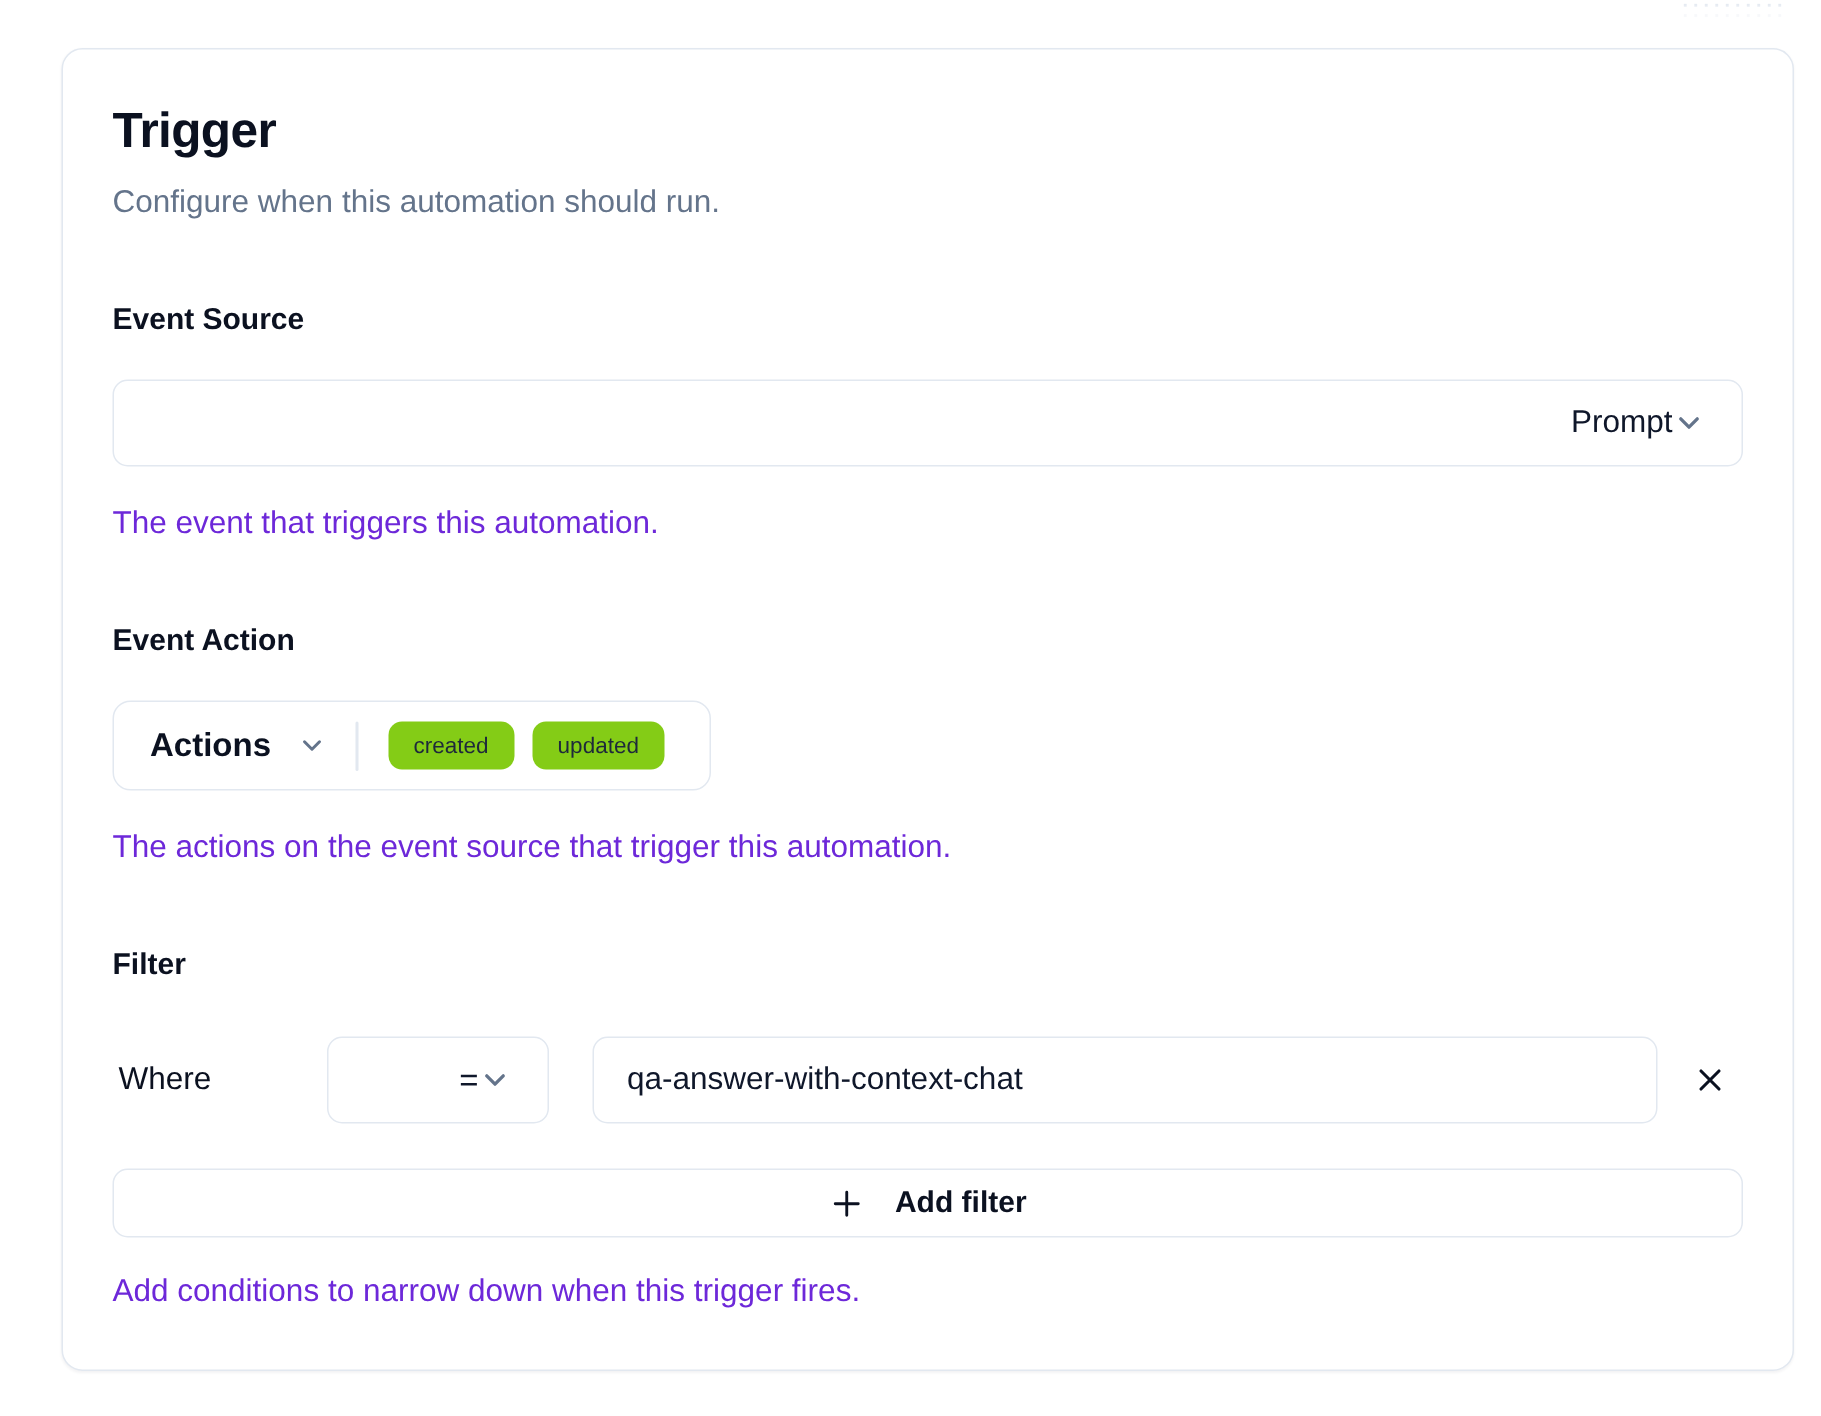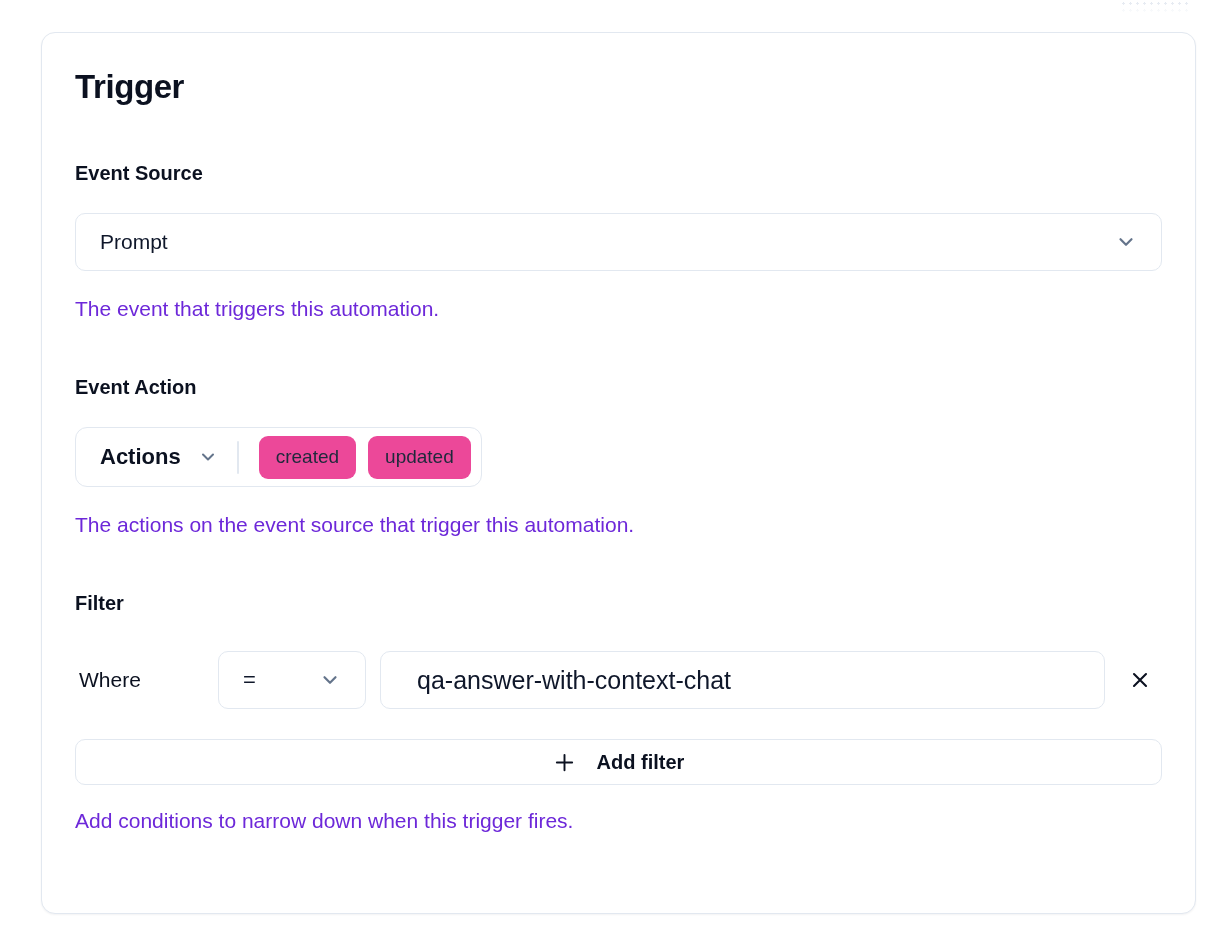--- a/index.html
+++ b/index.html
@@ -73,40 +73,40 @@
   }
 
   .select {
     margin-top: 28px;
     height: 58px;
     border: 1px solid #e2e8f0;
     border-radius: 10px;
     background: #ffffff;
     display: flex;
     align-items: center;
-    justify-content: space-between;
+    justify-content: flex-end;
     padding: 16px 24px;
     font-size: 21px;
     color: #0f172a;
     cursor: pointer;
   }
   .select.full { width: 100%; }
   .select .value { font-weight: 500; }
 
   .chevron { flex: 0 0 auto; display: block; }
 
   .actions-control {
     margin-top: 28px;
     display: inline-flex;
     align-items: center;
     height: 60px;
     border: 1px solid #e2e8f0;
     border-radius: 12px;
     background: #ffffff;
-    padding: 0 10px 0 24px;
+    padding: 0 30px 0 24px;
   }
   .actions-trigger {
     display: inline-flex;
     align-items: center;
     gap: 17px;
     background: none;
     border: none;
     padding: 0;
     font-family: inherit;
     font-size: 22px;
@@ -117,25 +117,25 @@
   .v-divider {
     width: 2px;
     height: 33px;
     background: #e2e8f0;
     margin: 0 20px 0 19px;
     border-radius: 1px;
   }
   .chip {
     display: inline-flex;
     align-items: center;
-    height: 43px;
+    height: 32px;
     padding: 0 17px;
-    background: #ec4899;
+    background: #84cc16;
     border-radius: 9px;
-    font-size: 19px;
+    font-size: 15px;
     color: #1e293b;
     cursor: pointer;
   }
   .chip + .chip { margin-left: 12px; }
 
   .filter-row {
     margin-top: 36px;
     display: flex;
     align-items: center;
   }
@@ -153,27 +153,27 @@
   .select.op-select {
     margin-top: 0;
     flex: 0 0 148px;
     margin-left: 17px;
     font-weight: 600;
     font-size: 22px;
   }
   .filter-value-input {
     flex: 1;
     min-width: 0;
-    margin-left: 14px;
+    margin-left: 29px;
     height: 58px;
     border: 1px solid #e2e8f0;
     border-radius: 10px;
-    padding: 0 36px;
+    padding: 0 22px;
     font-family: inherit;
-    font-size: 25px;
+    font-size: 21px;
     color: #0f172a;
     background: #ffffff;
     outline: none;
   }
   .remove-filter-btn {
     flex: 0 0 auto;
     margin-left: 13px;
     width: 44px;
     height: 44px;
     display: flex;
@@ -206,20 +206,21 @@
   .filter-help { margin-top: 24px; }
 </style>
 </head>
 <body>
 
 <div class="dots-decoration"></div>
 
 <div class="card">
 
   <h1 class="page-title">Trigger</h1>
+  <p class="subtitle">Configure when this automation should run.</p>
 
   <span class="section-label">Event Source</span>
   <div class="select full">
     <span class="value">Prompt</span>
     <svg class="chevron" width="22" height="22" viewBox="0 0 20 20">
       <polyline points="5,7.5 10,12.5 15,7.5" fill="none" stroke="#64748b" stroke-width="2" stroke-linecap="round" stroke-linejoin="round"></polyline>
     </svg>
   </div>
   <p class="help-text">The event that triggers this automation.</p>
 

